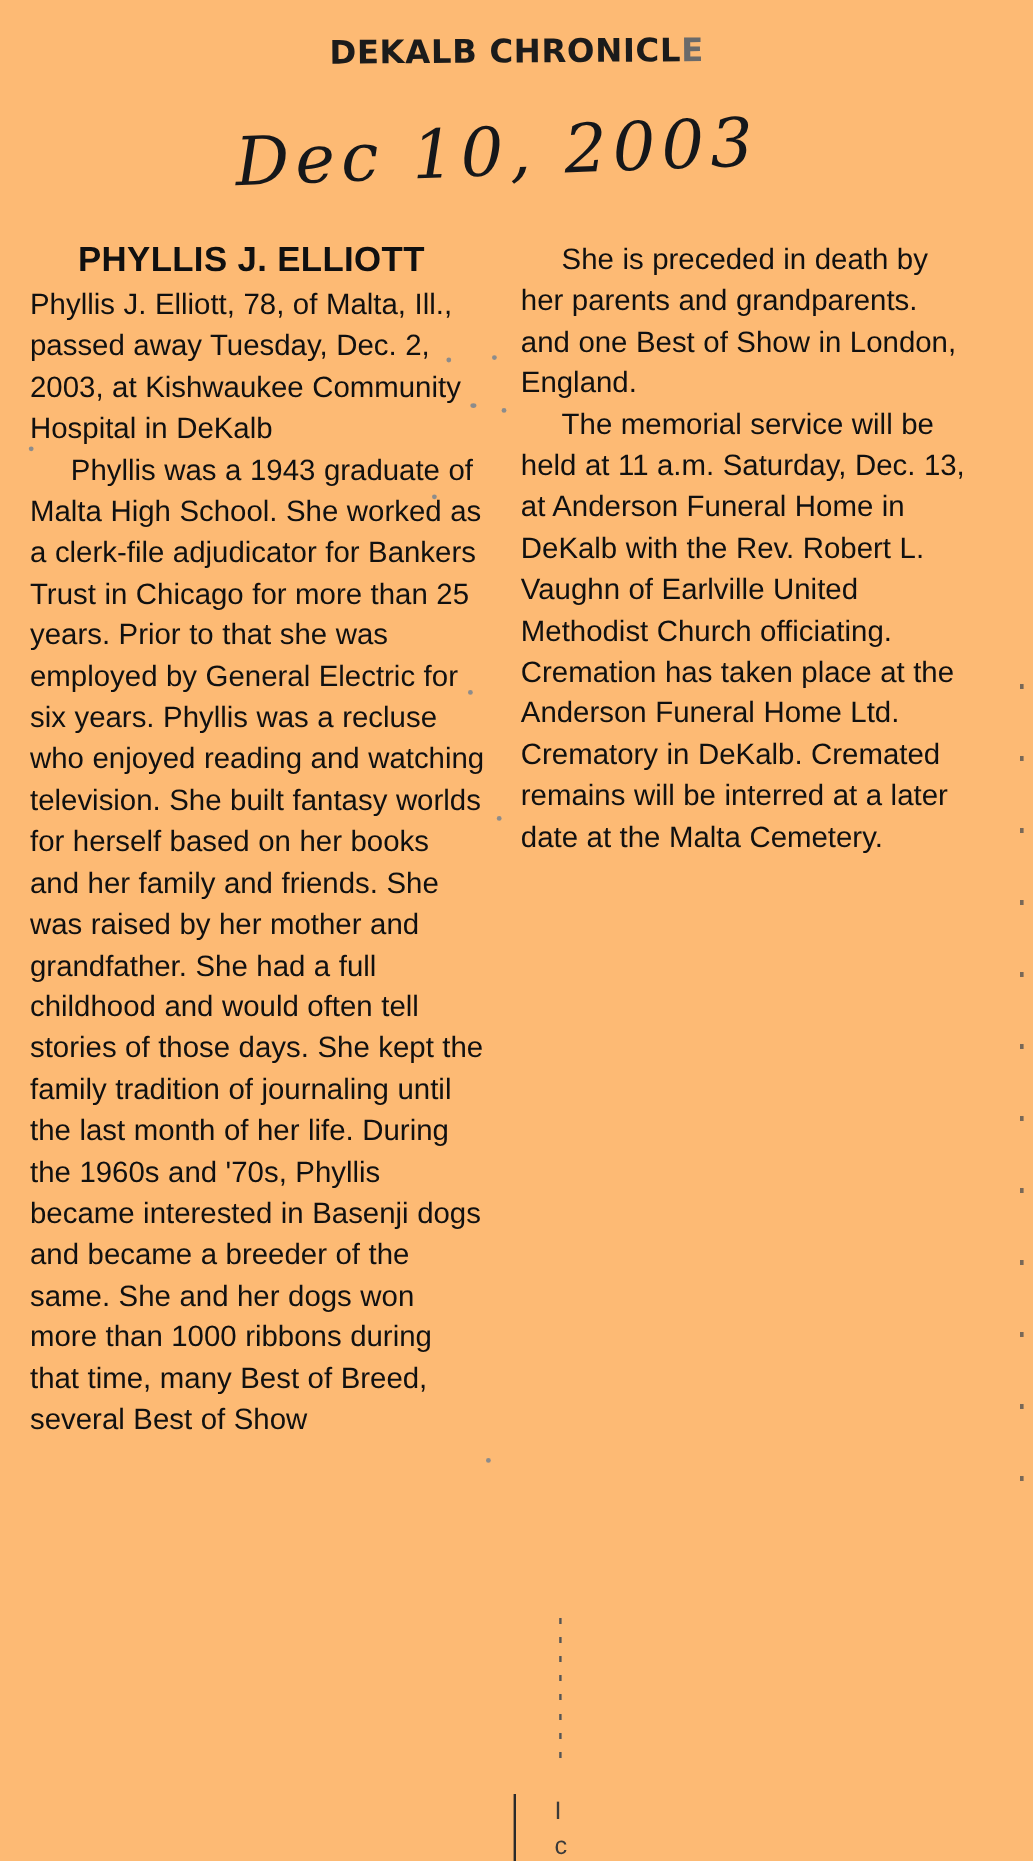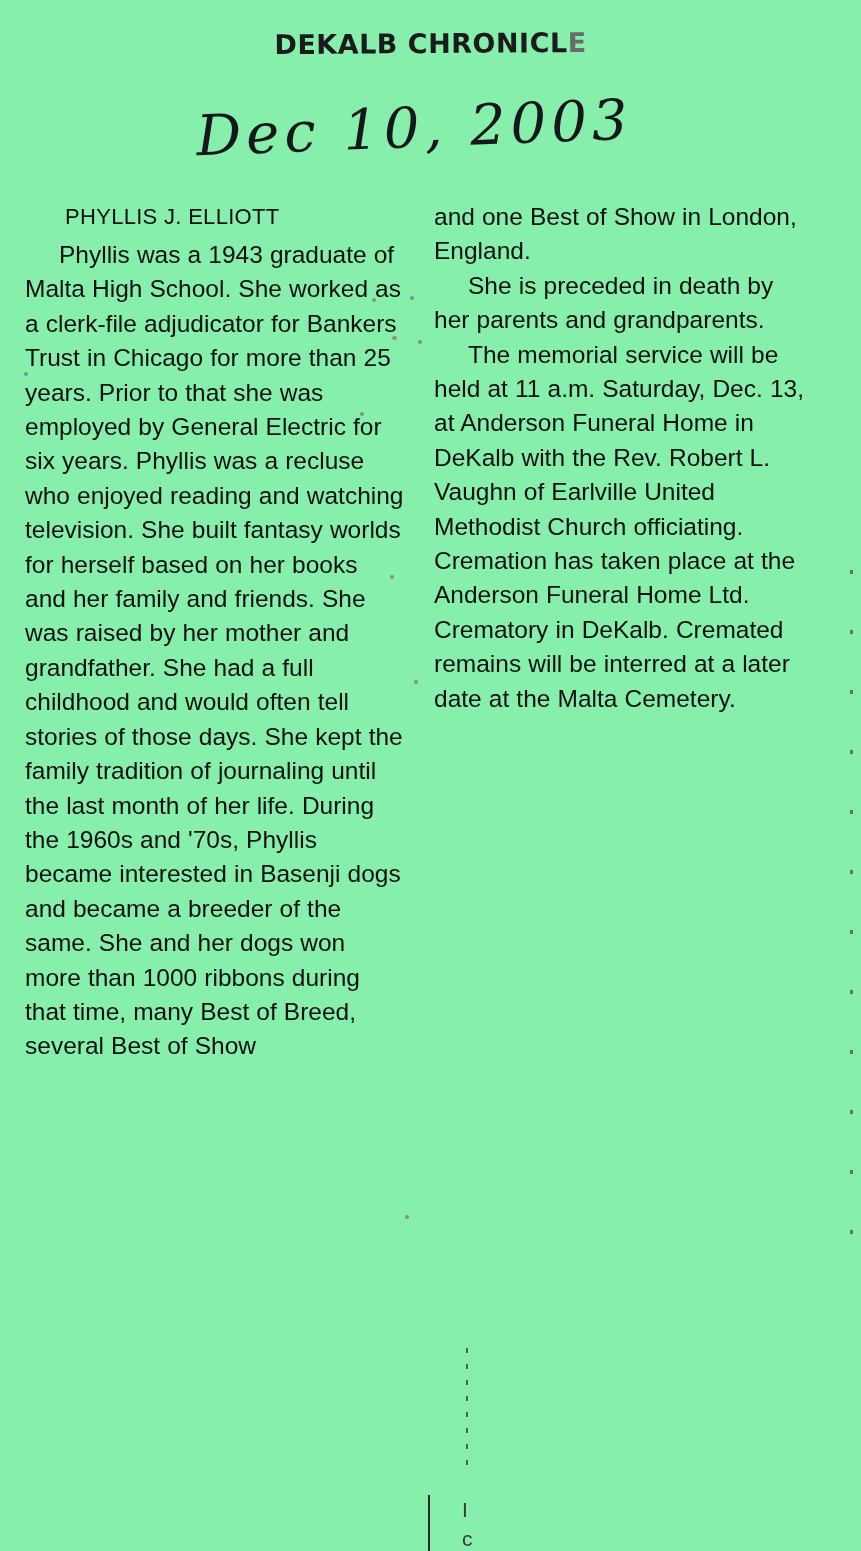--- a/index.html
+++ b/index.html
@@ -12,21 +12,21 @@
     height: 1551px;
     position: relative;
     font-family: "Liberation Sans", sans-serif;
     color: #141414;
     overflow: hidden;
   }
 
   .scan {
     position: absolute;
     inset: 0;
-    background: #86efac;
+    background: #fdba74;
   }
 
   
   .masthead {
     position: absolute;
     top: 28px;
     left: 0;
     width: 861px;
     text-align: center;
     font-family: "DejaVu Sans", sans-serif;
@@ -72,22 +72,22 @@
   .col-left {
     left: 25px;
     width: 380px;
   }
   .col-right {
     left: 434px;
     width: 375px;
   }
 
   .headline {
-    font-weight: normal;
-    font-size: 22px;
+    font-weight: bold;
+    font-size: 29px;
     line-height: 34px;
     letter-spacing: 0.3px;
     margin: 0 0 4px 40px;
     white-space: nowrap;
   }
 
   .para {
     margin: 0;
     text-indent: 34px;
     text-align: left;
@@ -152,26 +152,27 @@
   <div class="masthead">
     <span>DEKALB CHRONICL</span><span class="faded">E</span>
   </div>
 
   <div class="handwritten-date">Dec 10, 2003</div>
 
   <div class="columns">
 
     <div class="col col-left">
       <h1 class="headline">PHYLLIS J. ELLIOTT</h1>
+      <p class="para no-indent">Phyllis J. Elliott, 78, of Malta, Ill., passed away Tuesday, Dec. 2, 2003, at Kishwaukee Community Hospital in DeKalb</p>
       <p class="para">Phyllis was a 1943 graduate of Malta High School. She worked as a clerk-file adjudicator for Bankers Trust in Chicago for more than 25 years. Prior to that she was employed by General Electric for six years. Phyllis was a recluse who enjoyed reading and watching television. She built fantasy worlds for herself based on her books and her family and friends. She was raised by her mother and grandfather. She had a full childhood and would often tell stories of those days. She kept the family tradition of journaling until the last month of her life. During the 1960s and '70s, Phyllis became interested in Basenji dogs and became a breeder of the same. She and her dogs won more than 1000 ribbons during that time, many Best of Breed, several Best of Show</p>
     </div>
 
     <div class="col col-right">
+      <p class="para">She is preceded in death by her parents and grandparents.</p>
       <p class="para no-indent">and one Best of Show in London, England.</p>
-      <p class="para">She is preceded in death by her parents and grandparents.</p>
       <p class="para">The memorial service will be held at 11 a.m. Saturday, Dec. 13, at Anderson Funeral Home in DeKalb with the Rev. Robert L. Vaughn of Earlville United Methodist Church officiating. Cremation has taken place at the Anderson Funeral Home Ltd. Crematory in DeKalb. Cremated remains will be interred at a later date at the Malta Cemetery.</p>
     </div>
 
   </div>
 
   <div class="col-rule"></div>
   <div class="rule-dots"></div>
   <div class="edge-specks"></div>
   <div class="ghost-marks">I<br>c<br>I<br>s<br>s</div>
 

